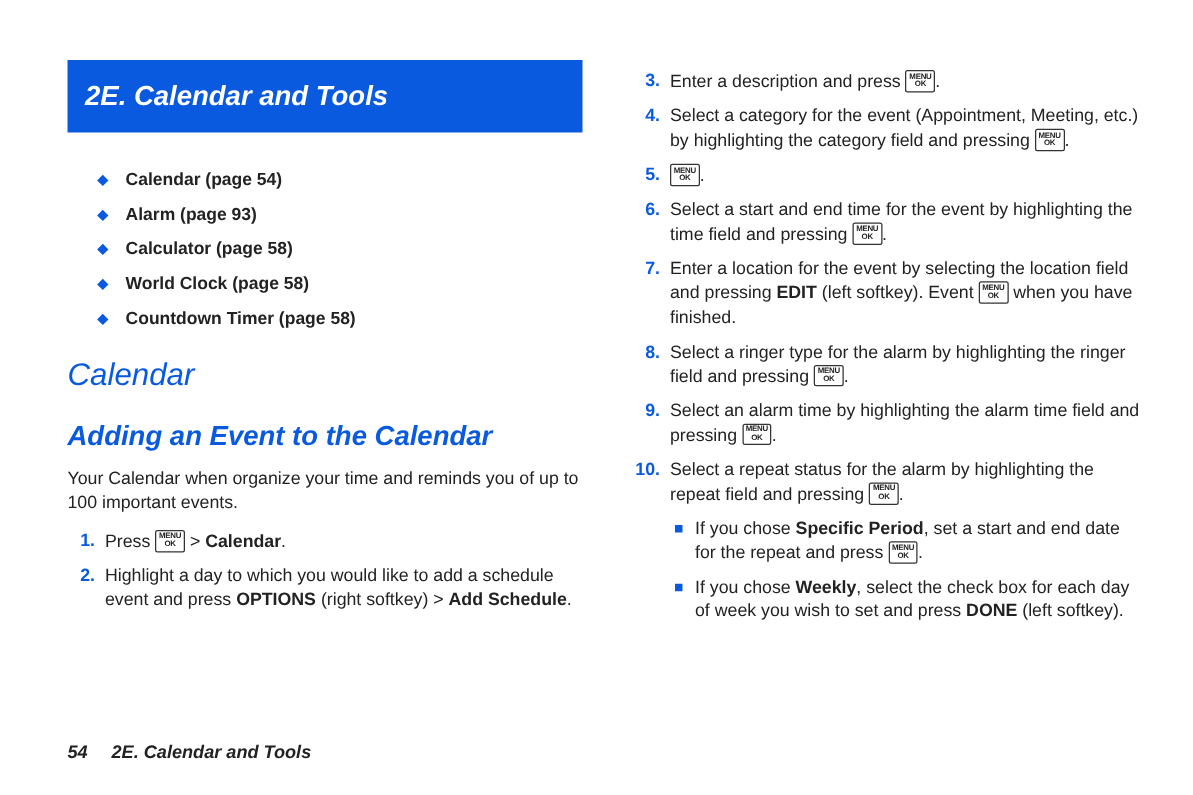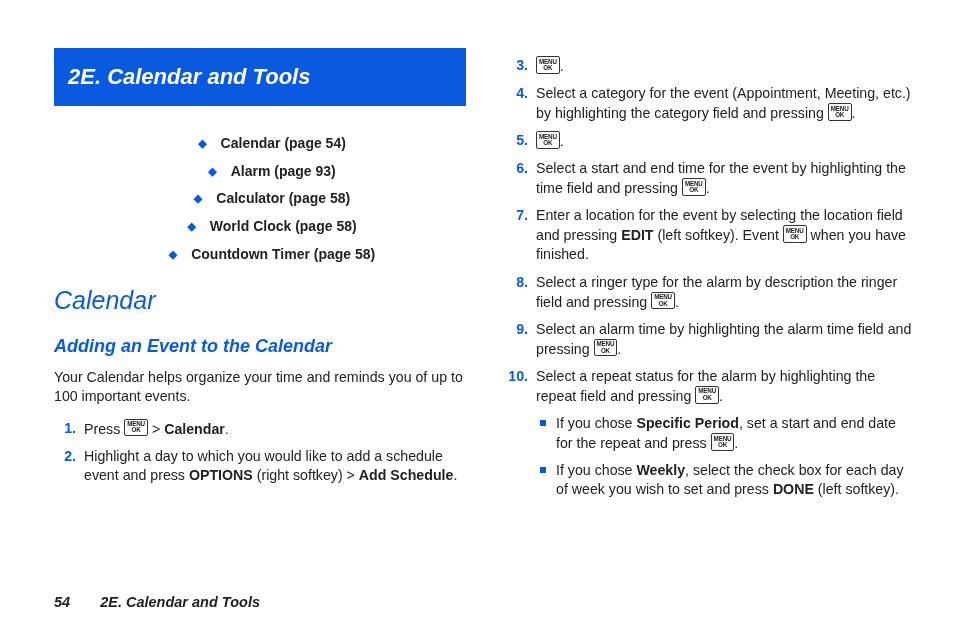--- a/index.html
+++ b/index.html
@@ -31,21 +31,20 @@
     font-style: italic;
     font-weight: bold;
     font-size: 22px;
     padding: 14px 14px 14px 14px;
     margin-bottom: 28px;
   }
   .toc {
     list-style: none;
     padding: 0 0 0 24px;
     margin: 0 0 20px 0;
-    text-align: center;
   }
   .toc li {
     font-weight: bold;
     font-size: 14px;
     margin: 9px 0;
   }
   .toc li .diam {
     color: #0a5ae0;
     margin-right: 14px;
     font-size: 11px;
@@ -56,21 +55,21 @@
     color: #0a5ae0;
     font-style: italic;
     font-weight: 500;
     font-size: 25px;
     margin: 18px 0 10px 0;
   }
   h3.subsection {
     color: #0a5ae0;
     font-style: italic;
     font-weight: 600;
-    font-size: 18px;
+    font-size: 22px;
     margin: 16px 0 10px 0;
   }
   p.body {
     margin: 6px 0 12px 0;
   }
   ol.steps {
     padding-left: 0;
     margin: 4px 0 0 0;
     list-style: none;
     counter-reset: step;
@@ -132,70 +131,70 @@
   .b { font-weight: bold; }
   .footer {
     position: absolute;
     left: 54px;
     bottom: 26px;
     font-style: italic;
     font-weight: 600;
     font-size: 14.5px;
     color: #222;
   }
-  .footer .pn { margin-right: 26px; font-style: italic; }
+  .footer .pn { margin-right: 15px; font-style: italic; }
 </style>
 </head>
 <body>
 
 <div class="page">
   <div class="col left">
     <div class="title-band">2E. Calendar and Tools</div>
 
     <ul class="toc">
       <li><span class="diam">◆</span><span>Calendar (page 54)</span></li>
       <li><span class="diam">◆</span><span>Alarm (page 93)</span></li>
       <li><span class="diam">◆</span><span>Calculator (page 58)</span></li>
       <li><span class="diam">◆</span><span>World Clock (page 58)</span></li>
       <li><span class="diam">◆</span><span>Countdown Timer (page 58)</span></li>
     </ul>
 
     <h2 class="section">Calendar</h2>
     <h3 class="subsection">Adding an Event to the Calendar</h3>
-    <p class="body">Your Calendar helps organize your time and reminds you of up to 100 important events.</p>
+    <p class="body">Your Calendar when organize your time and reminds you of up to 100 important events.</p>
 
     <ol class="steps">
       <li>
         <span>Press </span><span class="btnkey"><span>MENU</span><span>OK</span></span><span> &gt; </span><span class="b">Calendar</span><span>.</span>
       </li>
       <li>
         <span>Highlight a day to which you would like to add a schedule event and press </span><span class="b">OPTIONS</span><span> (right softkey) &gt; </span><span class="b">Add Schedule</span><span>.</span>
       </li>
     </ol>
   </div>
 
   <div class="col right">
     <ol class="steps">
       <li>
+        <span>Enter a description and press </span><span class="btnkey"><span>MENU</span><span>OK</span></span><span>.</span>
+      </li>
+      <li>
+        <span>Select a category for the event (Appointment, Meeting, etc.) by highlighting the category field and pressing </span><span class="btnkey"><span>MENU</span><span>OK</span></span><span>.</span>
+      </li>
+      <li>
         <span class="btnkey"><span>MENU</span><span>OK</span></span><span>.</span>
       </li>
       <li>
-        <span>Select a category for the event (Appointment, Meeting, etc.) by highlighting the category field and pressing </span><span class="btnkey"><span>MENU</span><span>OK</span></span><span>.</span>
-      </li>
-      <li>
-        <span class="btnkey"><span>MENU</span><span>OK</span></span><span>.</span>
-      </li>
-      <li>
         <span>Select a start and end time for the event by highlighting the time field and pressing </span><span class="btnkey"><span>MENU</span><span>OK</span></span><span>.</span>
       </li>
       <li>
         <span>Enter a location for the event by selecting the location field and pressing </span><span class="b">EDIT</span><span> (left softkey). Event </span><span class="btnkey"><span>MENU</span><span>OK</span></span><span> when you have finished.</span>
       </li>
       <li>
-        <span>Select a ringer type for the alarm by description the ringer field and pressing </span><span class="btnkey"><span>MENU</span><span>OK</span></span><span>.</span>
+        <span>Select a ringer type for the alarm by highlighting the ringer field and pressing </span><span class="btnkey"><span>MENU</span><span>OK</span></span><span>.</span>
       </li>
       <li>
         <span>Select an alarm time by highlighting the alarm time field and pressing </span><span class="btnkey"><span>MENU</span><span>OK</span></span><span>.</span>
       </li>
       <li>
         <span>Select a repeat status for the alarm by highlighting the repeat field and pressing </span><span class="btnkey"><span>MENU</span><span>OK</span></span><span>.</span>
         <ul class="sub">
           <li><span>If you chose </span><span class="b">Specific Period</span><span>, set a start and end date for the repeat and press </span><span class="btnkey"><span>MENU</span><span>OK</span></span><span>.</span></li>
           <li><span>If you chose </span><span class="b">Weekly</span><span>, select the check box for each day of week you wish to set and press </span><span class="b">DONE</span><span> (left softkey).</span></li>
         </ul>

